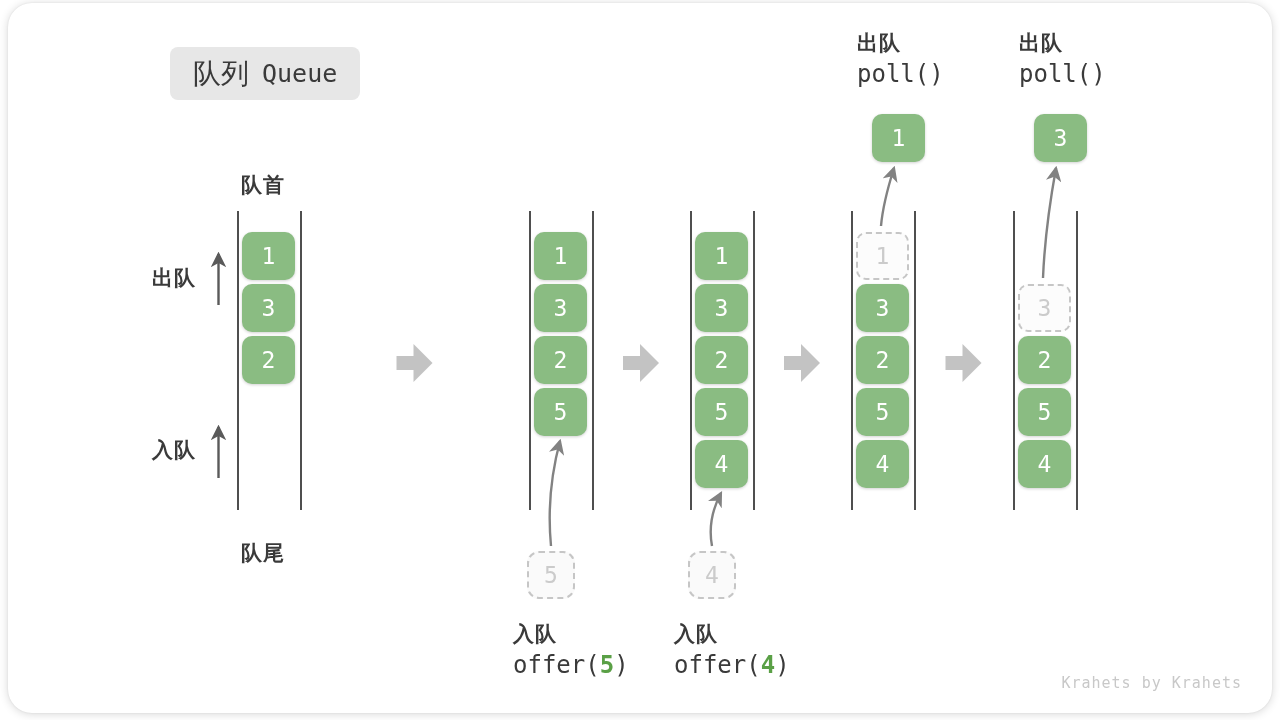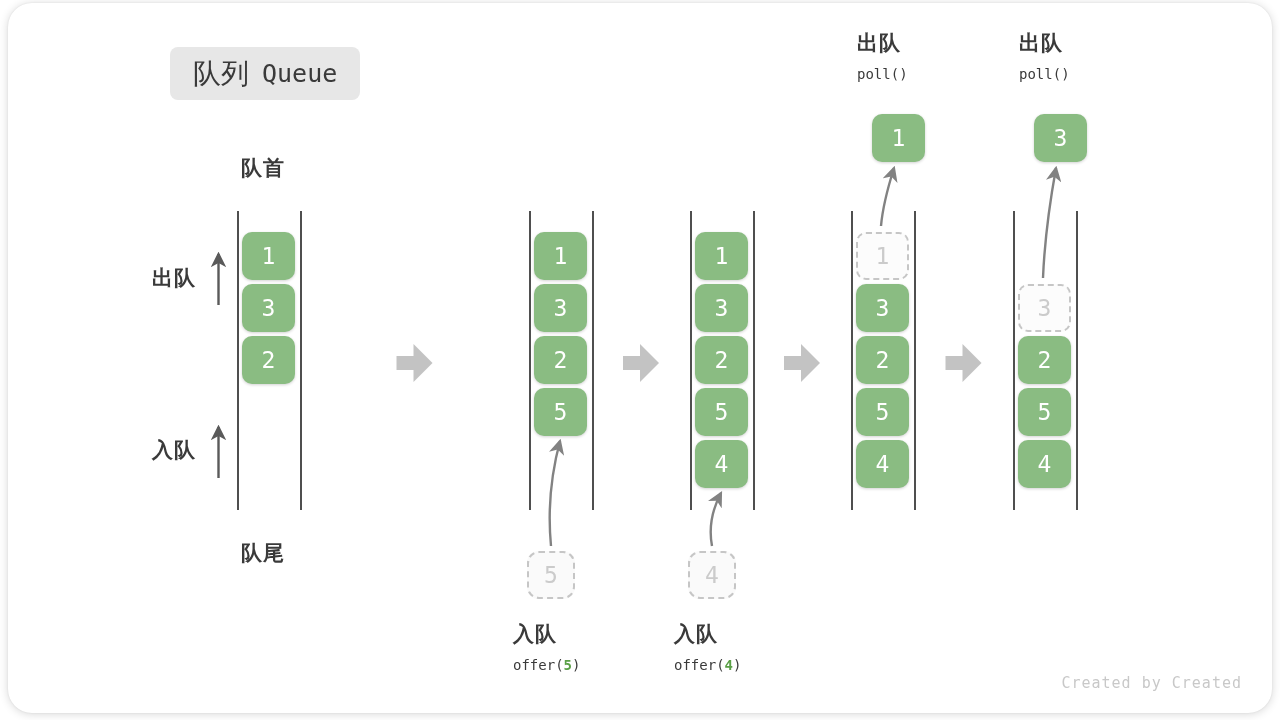--- a/index.html
+++ b/index.html
@@ -29,21 +29,21 @@
     display: flex; align-items: center; justify-content: center;
     box-shadow: 0 1px 3px rgba(0,0,0,0.18); }
   .block.dashed { background: #fcfcfc; border: 2px dashed var(--dashed-border);
     color: var(--dashed-text); box-shadow: none; }
   .block.free-box { width: 48px; height: 48px; border-radius: 12px;
     background: #fafafa; border: 2px dashed var(--dashed-border);
     color: var(--dashed-text); box-shadow: none; }
 
   .op-label { position: absolute; color: var(--text-dark); }
   .op-label .zh { font-size: 21px; font-weight: 700; line-height: 33px; letter-spacing: 1px; }
-  .op-label .code { font-size: 14px; font-family: "DejaVu Sans Mono", monospace;
+  .op-label .code { font-size: 24px; font-family: "DejaVu Sans Mono", monospace;
     line-height: 30px; white-space: nowrap; }
   .op-label .code .arg { color: var(--code-green); font-weight: 700; }
 
   .watermark { position: absolute; right: 38px; top: 674px; font-size: 15px;
     font-family: "DejaVu Sans Mono", monospace; color: var(--watermark-gray);
     letter-spacing: 1px; }
 
   .big-arrow { fill: var(--arrow-gray); }
   .curved-arrow { stroke: var(--arrow-dark); stroke-width: 2.4; fill: none; }
   .label-arrow { stroke: var(--label-arrow); stroke-width: 2.4; fill: none; }
@@ -80,26 +80,26 @@
         <path d="M881,226 Q883,203 894,168" marker-end="url(#ah-dark)" class="curved-arrow"></path>
         <path d="M1043,278 Q1045,229 1056,168" marker-end="url(#ah-dark)" class="curved-arrow"></path>
       </g>
   </svg>
 
   <div class="badge">
     <span class="zh">队列</span>
     <span class="en">Queue</span>
   </div>
 
-  <div class="side-label" style="left:241px; top:154px;">队首</div>
+  <div class="side-label" style="left:241px; top:171px;">队首</div>
   <div class="side-label" style="left:241px; top:539px;">队尾</div>
   <div class="side-label" style="left:152px; top:264px;">出队</div>
   <div class="side-label" style="left:152px; top:436px;">入队</div>
 
-  <div class="watermark">Created by Created</div>
+  <div class="watermark">Krahets by Krahets</div>
 
 <div class="vline" style="left: 237px;"></div>
     <div class="vline" style="left: 300px;"></div>
     <div class="block" style="left: 242px; top: 232px;">1</div>
     <div class="block" style="left: 242px; top: 284px;">3</div>
     <div class="block" style="left: 242px; top: 336px;">2</div>
     <div class="vline" style="left: 529px;"></div>
     <div class="vline" style="left: 592px;"></div>
     <div class="block" style="left: 534px; top: 232px;">1</div>
     <div class="block" style="left: 534px; top: 284px;">3</div>

